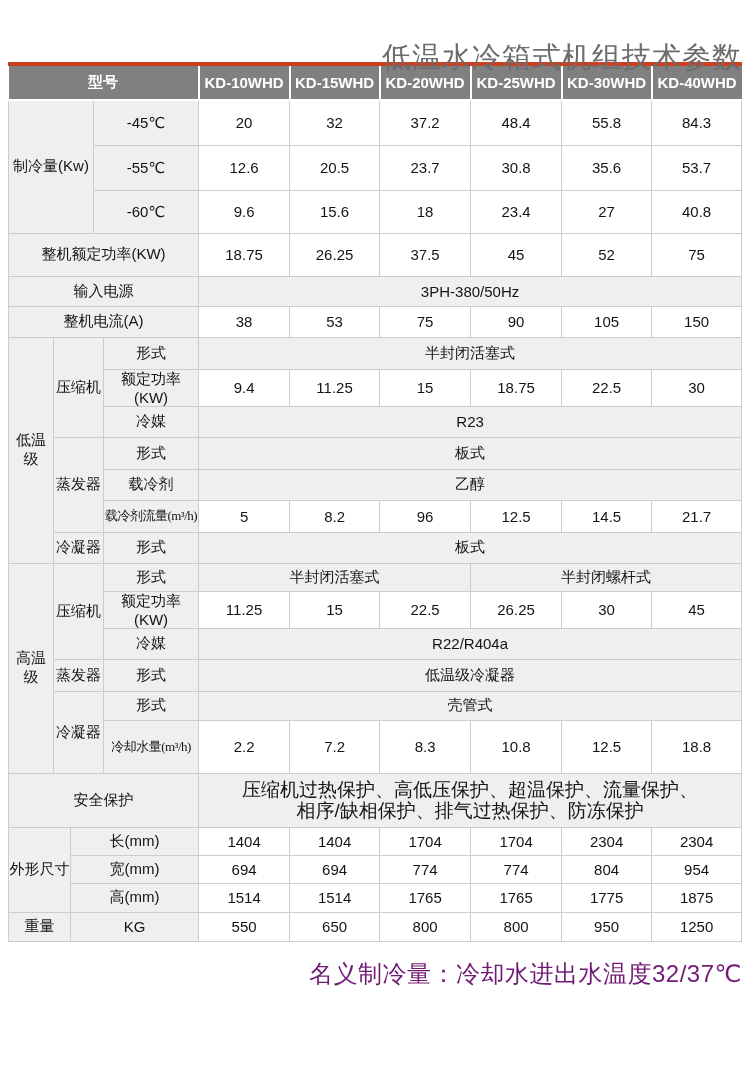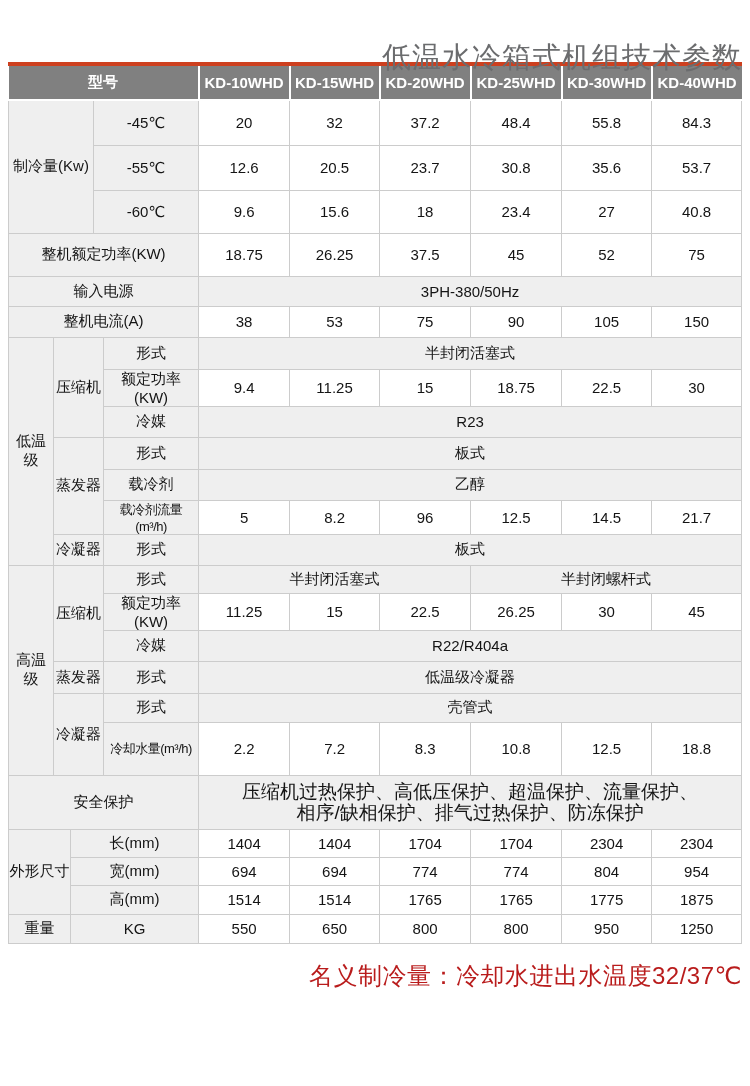--- a/index.html
+++ b/index.html
@@ -26,24 +26,24 @@
   }
   table.spec th{
     background:#808080;color:#ffffff;font-weight:bold;font-size:15px;
     border:2px solid #ffffff;border-top:none;text-align:center;vertical-align:middle;padding:0;
   }
   table.spec th:first-child{border-left:none;}
   table.spec th:last-child{border-right:none;}
   td.lbl{background:#efefef;margin-top:48px;}
   td.merged{background:#efefef;}
   td.val{background:#ffffff;}
-  td.sm{font-size:13px;letter-spacing:-0.5px;}
+  td.sm{font-size:13px;letter-spacing:-0.5px;font-family:Liberation Serif, serif;}
   .safety-lines{line-height:21px;font-size:19px;}
   .footer{
-    margin-top:14px;text-align:right;color:#b91c1c;
+    margin-top:14px;text-align:right;color:#701a75;
     font-size:24px;line-height:35px;letter-spacing:0.5px;
   }
 </style>
 </head>
 <body>
 
 <div class="page">
 
   <div class="title">低温水冷箱式机组技术参数</div>
 

